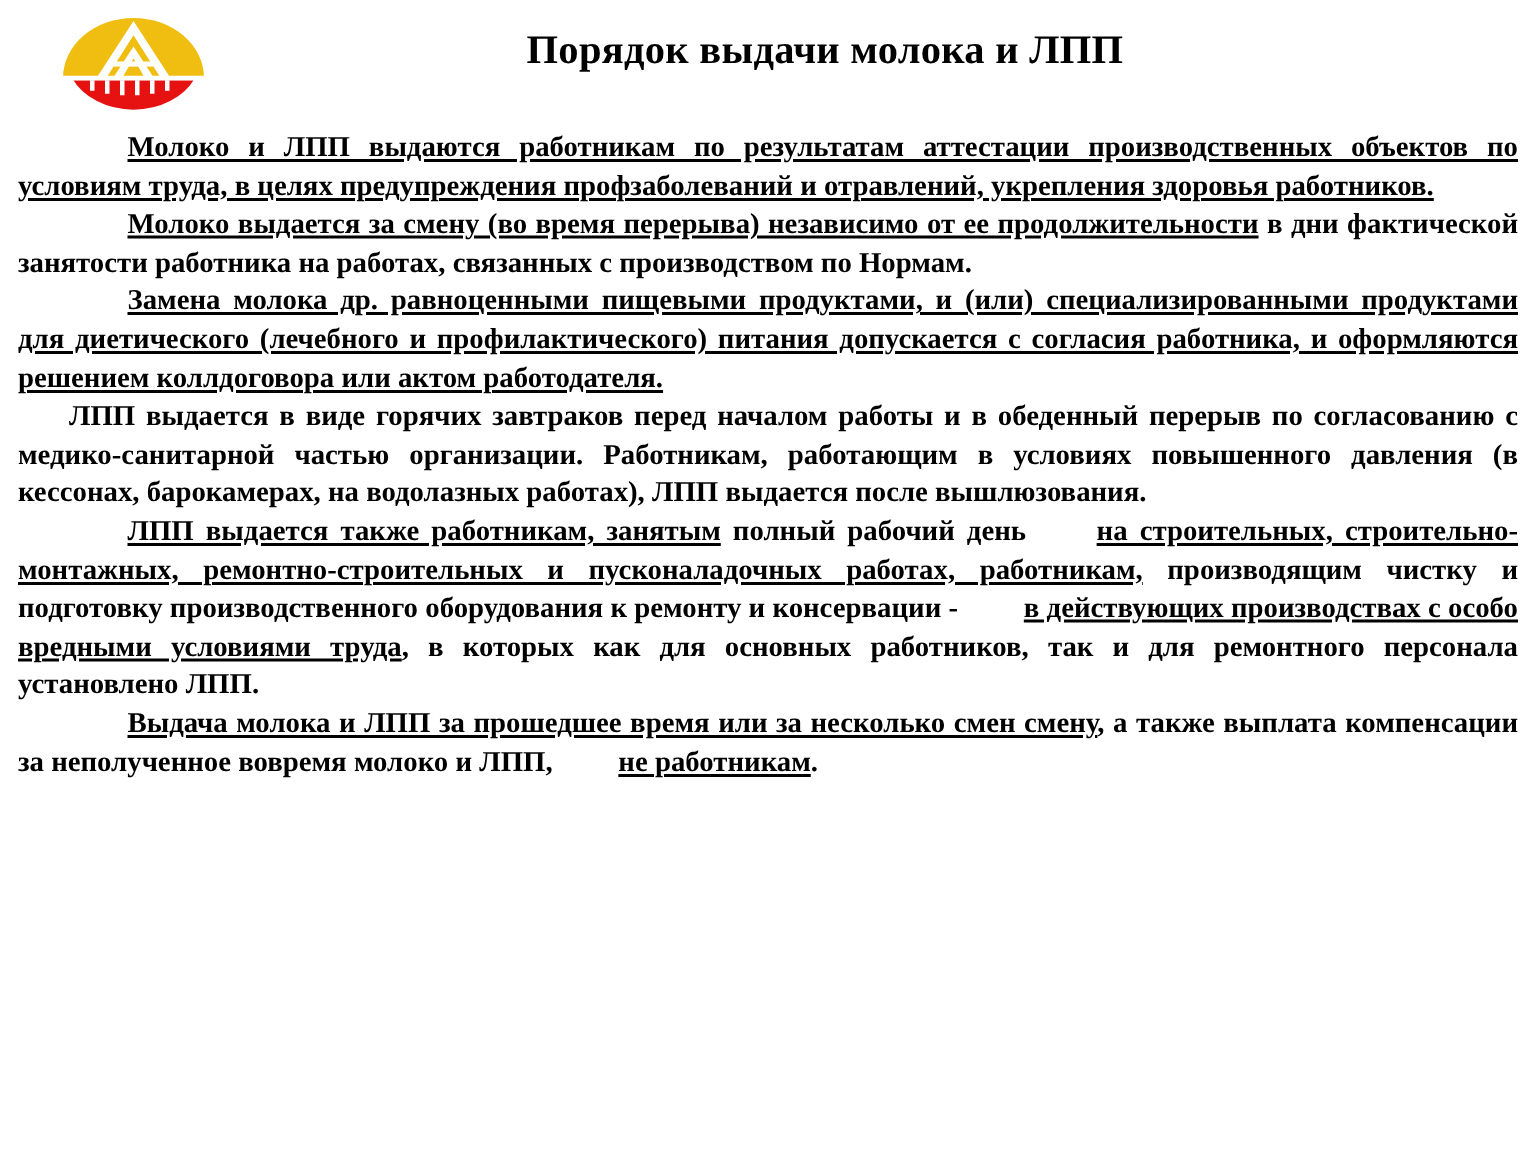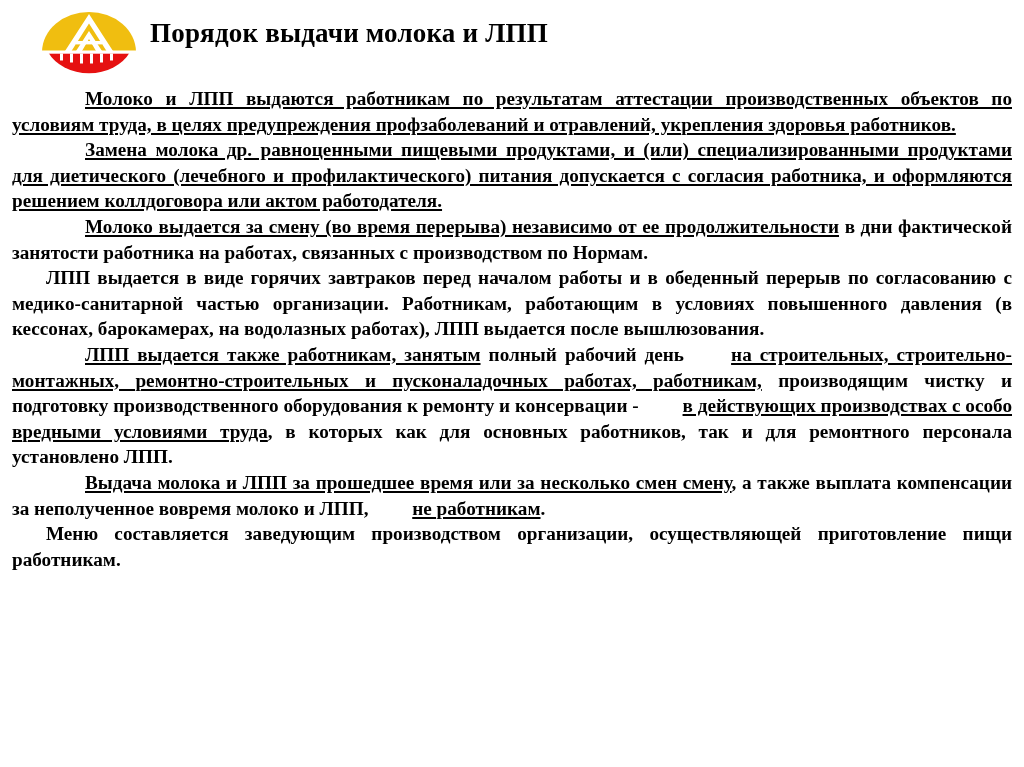--- a/index.html
+++ b/index.html
@@ -31,20 +31,21 @@
     height: 80px;
   }
   .logo svg { display: block; width: 98px; height: 80px; }
 
   
   .title {
     position: absolute;
     left: 150px;
     top: 18px;
     width: 800px;
+    text-align: center;
     font-family: "Liberation Serif", "DejaVu Serif", serif;
     font-weight: bold;
     font-size: 27px;
     line-height: 1.15;
     letter-spacing: 0.2px;
     color: #000000;
   }
 
   
   .body-text {
@@ -98,28 +99,27 @@
       <rect x="70" y="45.5" width="3" height="7" fill="#FFFFFF"></rect>
     </svg>
   </div>
 
   <div class="title">Порядок выдачи молока и ЛПП</div>
 
   <div class="body-text">
 
     <p class="para"><span class="u">Молоко и ЛПП выдаются работникам по результатам аттестации производственных объектов по условиям труда, в целях предупреждения профзаболеваний и отравлений, укрепления здоровья работников.</span></p>
 
+    <p class="para"><span class="u">Молоко выдается за смену (во время перерыва) независимо от ее продолжительности</span><span class="n"> в дни фактической занятости работника на работах, связанных с производством  по Нормам.</span></p>
+
     <p class="para"><span class="u">Замена молока др. равноценными пищевыми продуктами, и (или) специализированными продуктами для диетического (лечебного и профилактического) питания допускается с согласия работника, и оформляются решением коллдоговора или актом работодателя.</span></p>
-
-    <p class="para"><span class="u">Молоко выдается за смену (во время перерыва) независимо от ее продолжительности</span><span class="n"> в дни фактической занятости работника на работах, связанных с производством  по Нормам.</span></p>
 
     <p class="para"><span class="n">ЛПП выдается в виде горячих завтраков перед началом работы и в обеденный перерыв по согласованию с медико-санитарной частью организации. Работникам, работающим в условиях повышенного давления (в кессонах, барокамерах, на водолазных работах), ЛПП выдается после вышлюзования.</span></p>
 
     <p class="para"><span class="u">ЛПП выдается также работникам, занятым</span><span class="n"> полный рабочий день </span><span class="u">на строительных, строительно-монтажных, ремонтно-строительных и пусконаладочных работах, работникам,</span><span class="n"> производящим чистку и подготовку производственного оборудования к ремонту и консервации - </span><span class="u">в действующих производствах с особо вредными условиями труда</span><span class="n">, в которых как для основных работников, так и для ремонтного персонала установлено ЛПП.</span></p>
 
     <p class="para"><span class="u">Выдача молока и ЛПП за прошедшее время или за несколько смен смену</span><span class="n">, а также выплата компенсации за неполученное вовремя молоко и ЛПП, </span><span class="u">не работникам</span><span class="n">.</span></p>
 
-    <p class="para"><span class="n">Меню составляется заведующим производством организации, осуществляющей приготовление пищи работникам.</span></p>
 
 
   </div>
 
 </div>
 
 </body></html>

